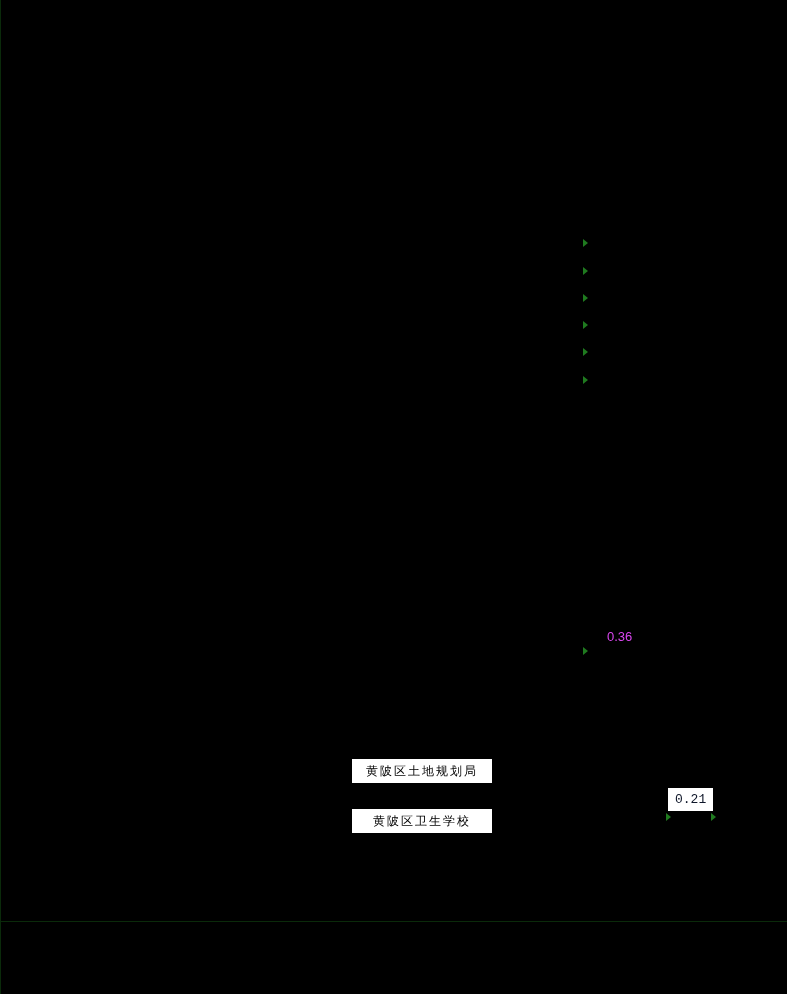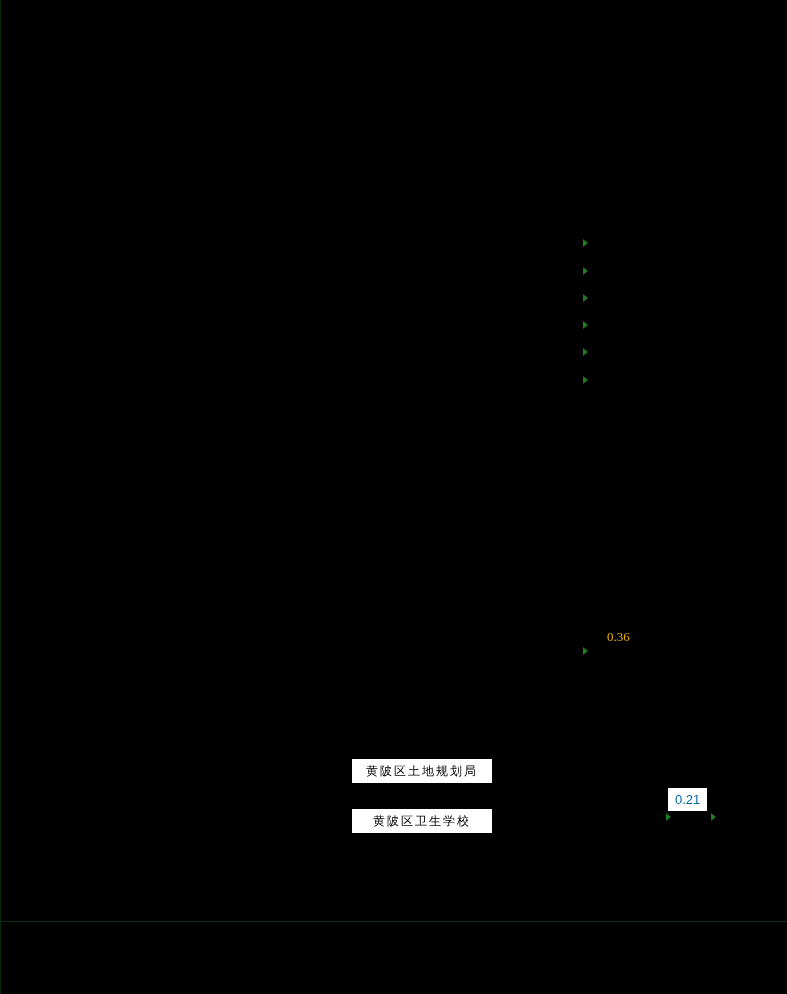--- a/index.html
+++ b/index.html
@@ -74,35 +74,35 @@
     text-align: center;
     white-space: nowrap;
     padding: 5px 8px;
     font-family: Liberation Serif, serif;
   }
 
   
   .value-chip {
     position: absolute;
     background: #ffffff;
-    color: #0369a1;
+    color: #0f172a;
     border: 1px solid #000000;
     font-size: 13px;
     line-height: 15px;
     text-align: center;
     padding: 4px 7px;
-    font-family: Liberation Sans, sans-serif;
+    font-family: Liberation Mono, monospace;
   }
 
   .value-dim {
     position: absolute;
-    color: #eab308;
+    color: #d946ef;
     font-size: 13px;
     line-height: 15px;
-    font-family: Liberation Serif, serif;
+    font-family: Liberation Sans, sans-serif;
     white-space: nowrap;
   }
 </style>
 </head>
 <body>
 
 <div id="canvas">
 
   <div class="frame-left"></div>
   <div class="frame-bottom"></div>

